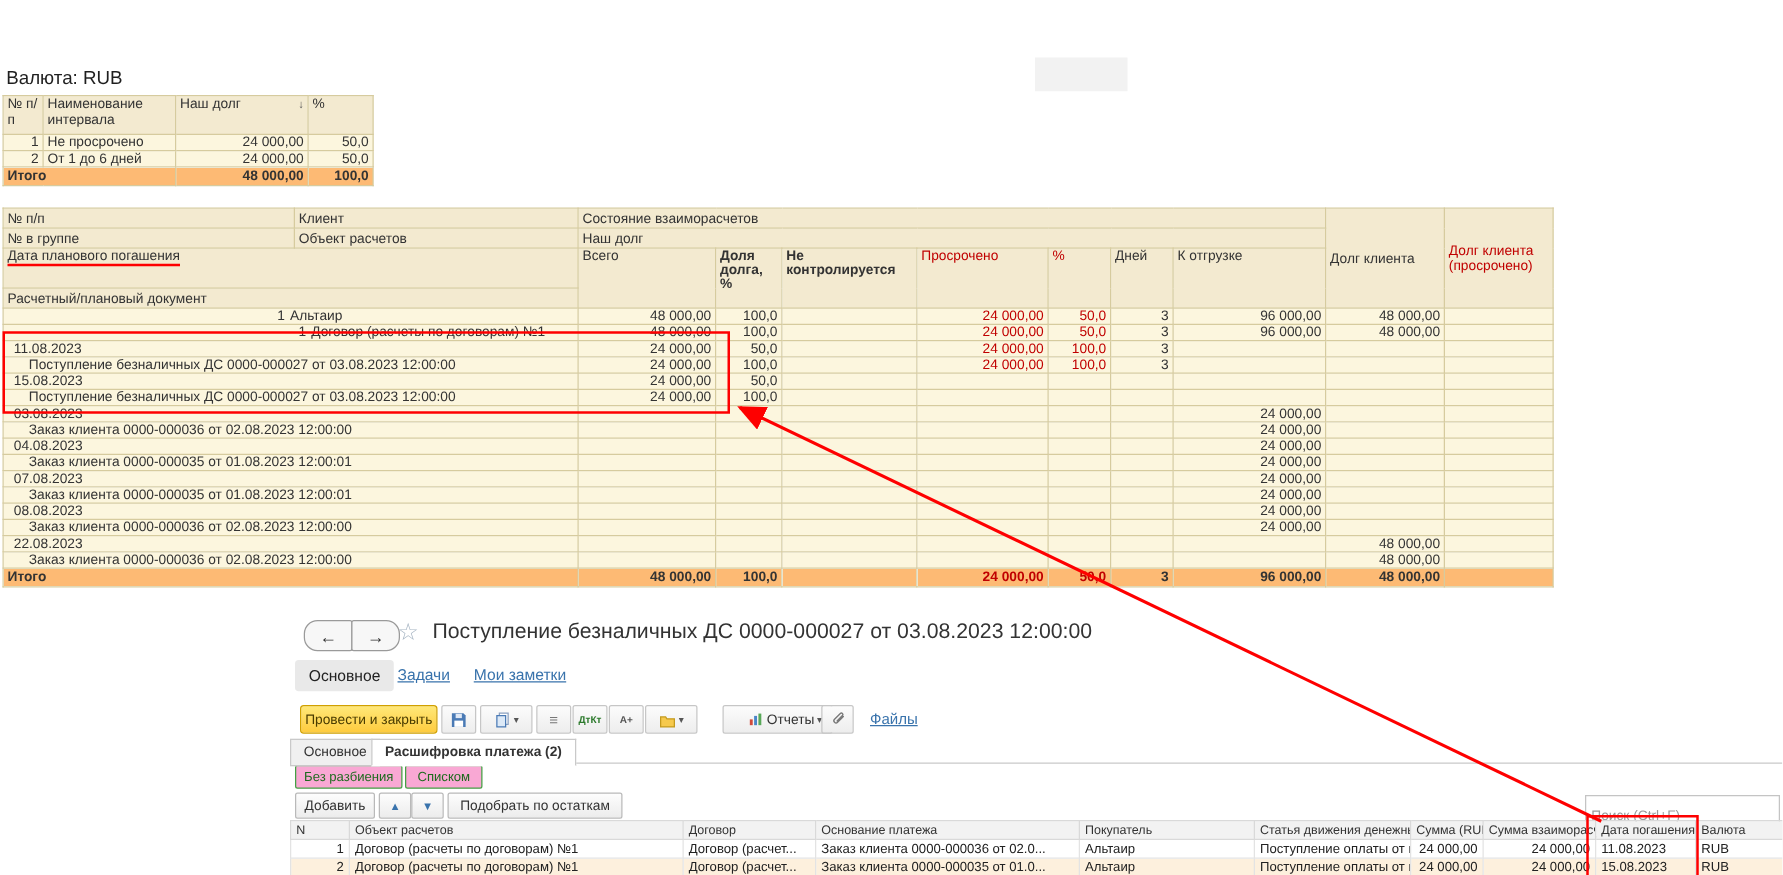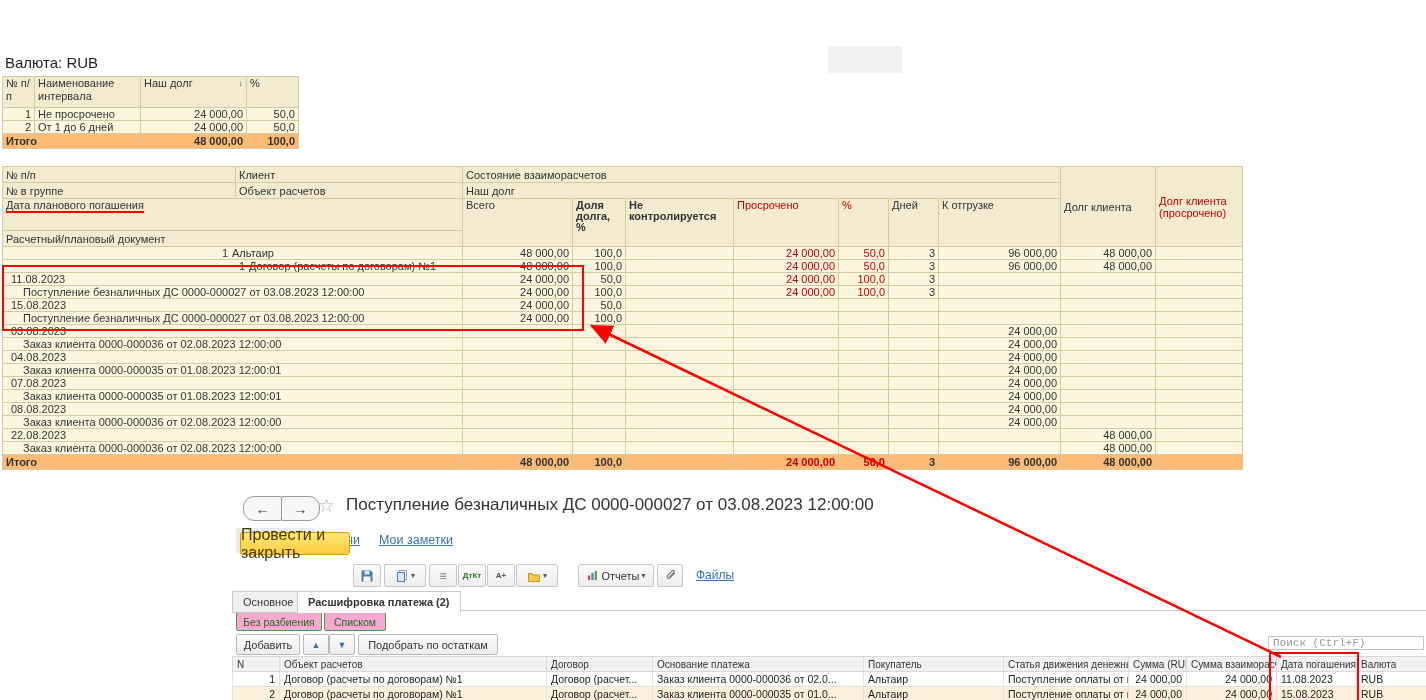--- a/index.html
+++ b/index.html
@@ -43,40 +43,40 @@
   .nav-btn{position:absolute;top:496px;width:37px;height:23px;border:1px solid #9a9a9a;
      background:#f7f7f7;display:flex;align-items:center;justify-content:center;
      font-size:14px;color:#333;cursor:pointer;}
   .nav-back{left:243px;border-radius:11px 2px 2px 11px;}
   .nav-fwd{left:281px;border-radius:2px 11px 11px 2px;}
   .star{position:absolute;left:318px;top:494px;font-size:19px;color:#a8b6c4;}
   .doc-title{position:absolute;left:346px;top:495px;font-size:17px;color:#333;}
   .section-tab{position:absolute;left:236px;top:528px;height:25px;display:flex;align-items:center;
      padding:0 11px;background:#e9e9e9;border-radius:3px;font-size:12.5px;color:#222;}
   .link{color:#3973ac;text-decoration:underline;font-size:12.5px;cursor:pointer;position:absolute;}
-  .yellow-btn{position:absolute;left:240px;top:532px;width:108px;height:21px;display:flex;
-     align-items:center;justify-content:center;font-size:16px;color:#4a3c00;
+  .yellow-btn{position:absolute;left:240px;top:564px;width:108px;height:21px;display:flex;
+     align-items:center;justify-content:center;font-size:11px;color:#4a3c00;
      background:linear-gradient(#ffe878,#fecb3e);border:1px solid #d0a000;border-radius:3px;cursor:pointer;}
   .icon-btn{position:absolute;top:564px;height:21px;display:flex;align-items:center;justify-content:center;
      gap:2px;border:1px solid #c6c6c6;border-radius:2px;background:linear-gradient(#fcfcfc,#ededed);
      font-size:11px;color:#333;cursor:pointer;}
   .caret{font-size:8px;color:#555;}
   .txt-icon{font-size:8px;font-weight:bold;color:#2c7a2c;}
   .ftab{position:absolute;top:591px;height:20px;display:flex;align-items:center;padding:0 10px;
      font-size:11px;border:1px solid #c9c9c9;background:#f0f0f0;color:#333;z-index:2;cursor:pointer;}
   .ftab.active{background:#fff;font-weight:bold;border-bottom:1px solid #fff;}
   .tab-strip-line{position:absolute;left:232px;top:610px;width:1194px;height:1px;background:#c9c9c9;z-index:1;}
   .green-btn{position:absolute;top:612px;height:17px;display:flex;align-items:center;justify-content:center;
      background:#f9a8d4;border:1px solid #44a044;color:#1f6b1f;font-size:10.5px;border-radius:2px;cursor:pointer;}
   .cmd-btn{position:absolute;top:634px;height:19px;display:flex;align-items:center;justify-content:center;
      border:1px solid #b9b9b9;background:linear-gradient(#fdfdfd,#ececec);border-radius:2px;
      font-size:11px;color:#333;cursor:pointer;}
   .blue-arr{color:#3973ac;font-size:9px;}
-  .search-input{position:absolute;left:1268px;top:636px;width:156px;height:14px;border:1px solid #c4c4c4;
-     padding:0 4px;font-size:11px;color:#333;box-sizing:border-box;font-family:Liberation Mono, monospace;}
+  .search-input{position:absolute;left:1268px;top:636px;width:156px;height:34px;border:1px solid #c4c4c4;
+     padding:0 4px;font-size:11px;color:#333;box-sizing:border-box;font-family:Liberation Sans, sans-serif;}
   .search-input::placeholder{color:#9a9a9a;}
 
   
   table.pay{border-collapse:collapse;table-layout:fixed;position:absolute;left:232px;top:656px;}
   table.pay th{background:#f2f2f2;border:1px solid #d9d9d9;font-weight:normal;font-size:10px;color:#333;
      text-align:left;padding:0 4px;height:14px;overflow:hidden;white-space:nowrap;}
   table.pay td{border:1px solid #e3e3e3;font-size:10.5px;color:#222;padding:0 4px;height:14px;
      overflow:hidden;white-space:nowrap;background:#fff;}
   table.pay td.num{text-align:right;}
   table.pay tr.sel td{background:#fdf0dd;}
@@ -424,21 +424,21 @@
     </div>
   <div class="icon-btn" style="left:487px;width:26px;">
       <span class="txt-icon" style="color:#555;">А+</span>
     </div>
   <div class="icon-btn" style="left:516px;width:40px;">
     <svg width="14" height="14" viewBox="0 0 14 14">
         <path d="M1.5 12.5v-8h4l1 1.5h6v6.5z" fill="#f6c94c" stroke="#c49a1e"></path>
       </svg>
     <span class="caret">▾</span>
   </div>
-  <div class="icon-btn" style="left:578px;width:74px;">
+  <div class="icon-btn" style="left:578px;width:74px;padding-left:12px;">
     <svg width="13" height="13" viewBox="0 0 14 14">
         <rect x="2" y="7" width="2.5" height="5" fill="#d04b3c"></rect>
         <rect x="5.7" y="4" width="2.5" height="8" fill="#4a86c8"></rect>
         <rect x="9.4" y="2" width="2.5" height="10" fill="#58a858"></rect>
       </svg>
     <span>Отчеты</span>
     <span class="caret">▾</span>
   </div>
   <div class="icon-btn" style="left:657px;width:24px;">
     <svg width="13" height="13" viewBox="0 0 14 14">

